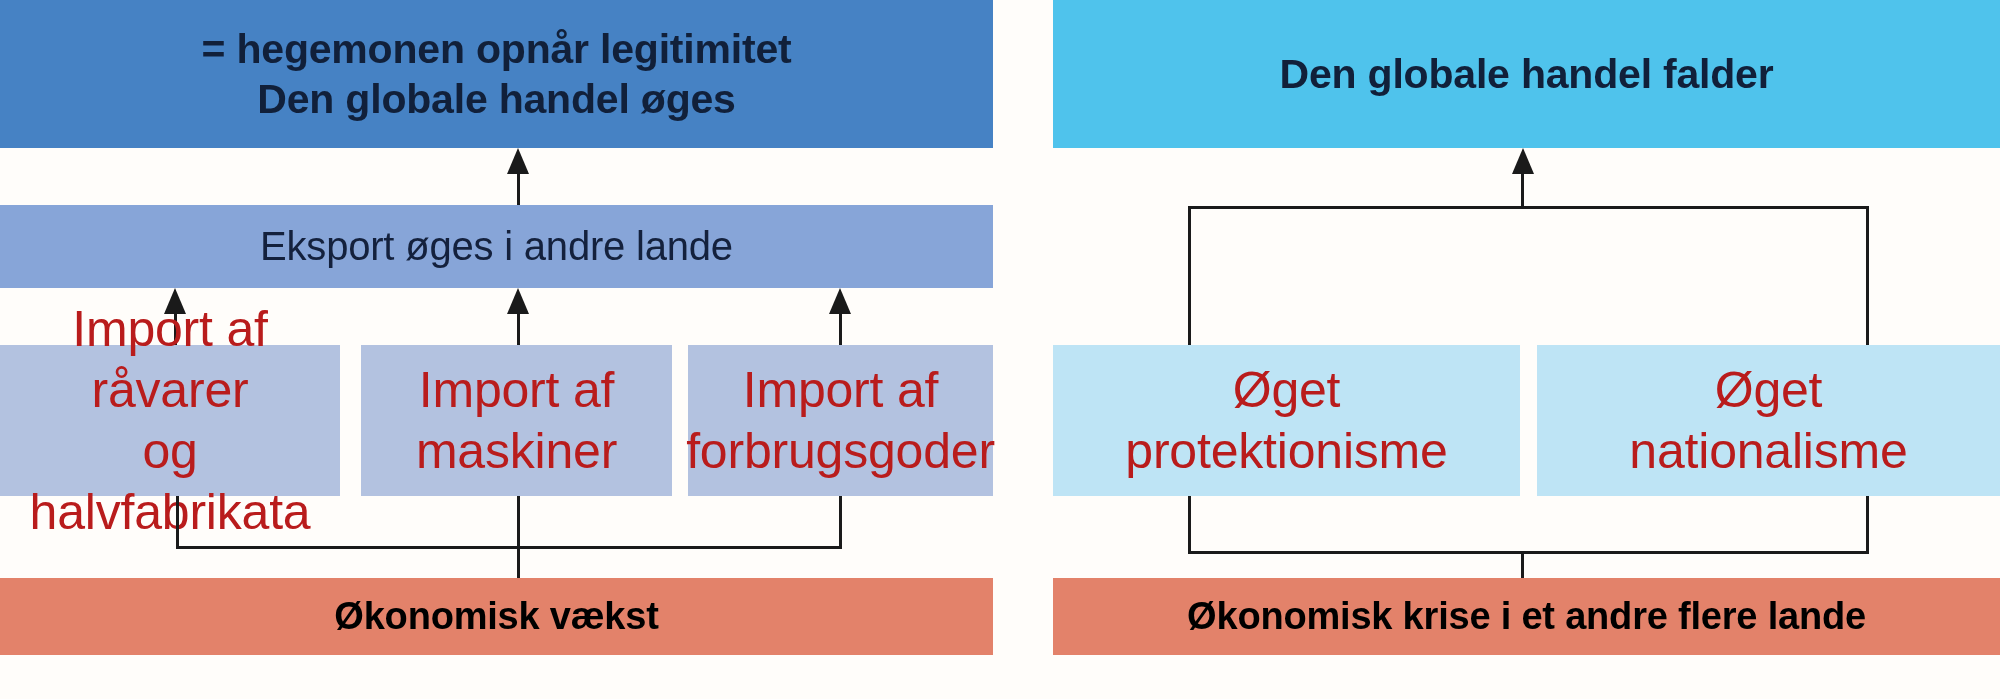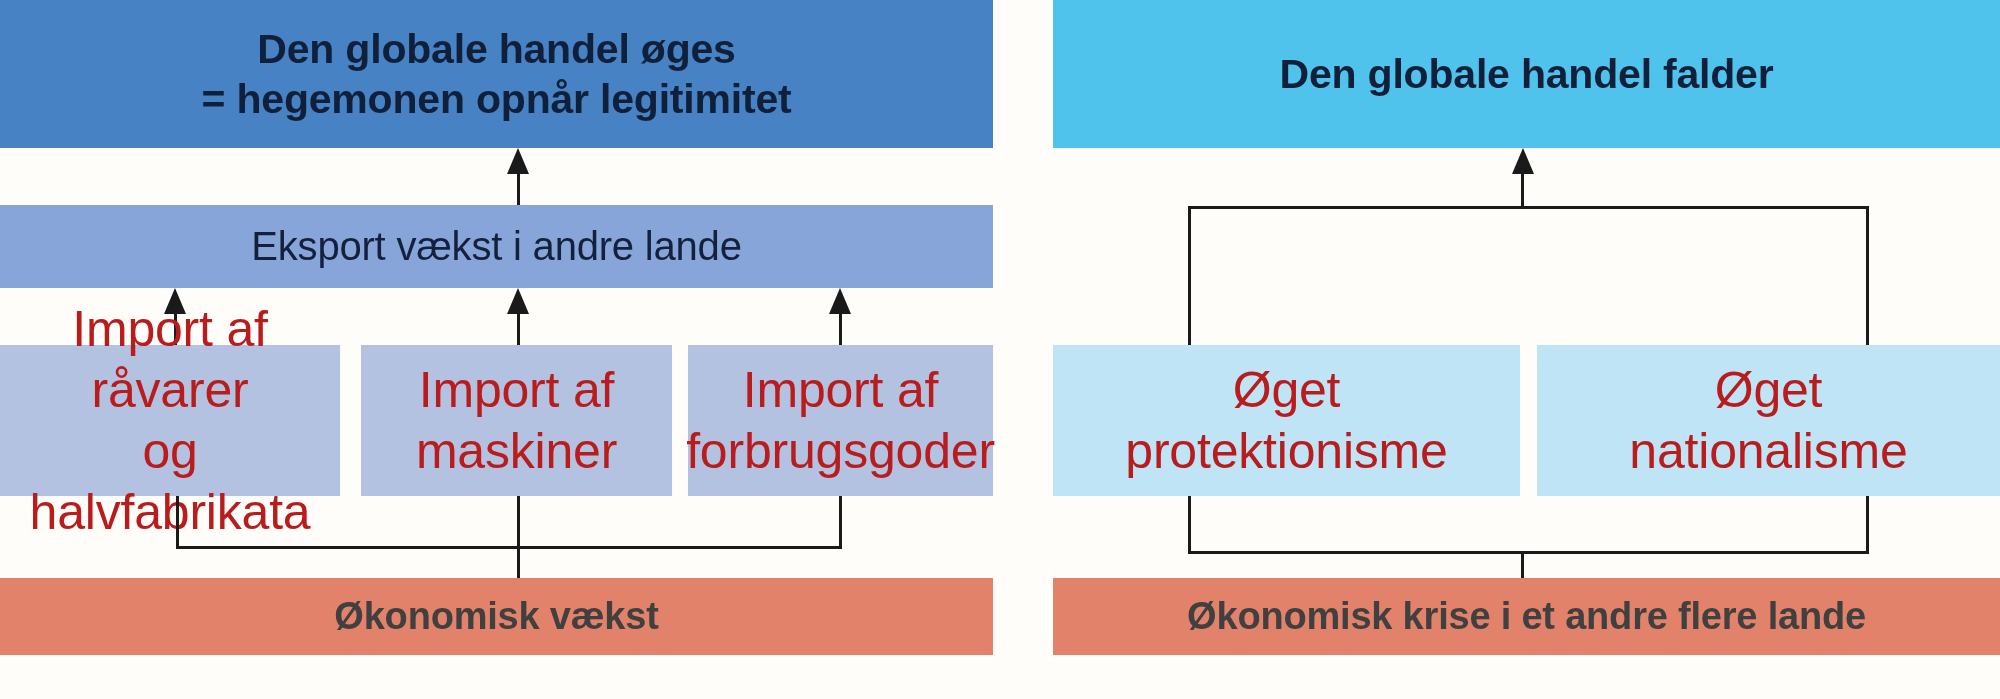--- a/index.html
+++ b/index.html
@@ -34,50 +34,50 @@
     color:#14213d;
   }
   .leaf{
     font-size:50px;
     font-weight:400;
     color:#b91c1c;
   }
   .base{
     font-weight:bold;
     font-size:38px;
-    color:#404040;
+    color:#000000;
   }
   
   .vline{position:absolute;background:#1a1a1a;width:3px;}
   .hline{position:absolute;background:#1a1a1a;height:3px;}
   .arrowhead{
     position:absolute;
     width:0;height:0;
     border-left:11px solid transparent;
     border-right:11px solid transparent;
     border-bottom:26px solid #1a1a1a;
   }
   
   .shade{background-image:linear-gradient(180deg,rgba(255,255,255,0.07),rgba(0,0,0,0.05));}
 </style>
 </head>
 <body>
 
 <div id="stage">
 
   <div class="box hdr shade" style="left:0px;top:0px;width:993px;height:148px;background:#4682C4;flex-direction:column;">
+    <div>= hegemonen opnår legitimitet</div>
     <div>Den globale handel øges</div>
-    <div>= hegemonen opnår legitimitet</div>
   </div>
 
   <div class="vline" style="left:517px;top:172px;height:33px;"></div>
   <div class="arrowhead" style="left:507px;top:148px;"></div>
 
   <div class="box mid shade" style="left:0px;top:205px;width:993px;height:83px;background:#87A5D8;">
-    <span>Eksport vækst i andre lande</span>
+    <span>Eksport øges i andre lande</span>
   </div>
 
   <div class="vline" style="left:174px;top:312px;height:33px;"></div>
   <div class="arrowhead" style="left:164px;top:288px;"></div>
 
   <div class="vline" style="left:517px;top:312px;height:33px;"></div>
   <div class="arrowhead" style="left:507px;top:288px;"></div>
 
   <div class="vline" style="left:839px;top:312px;height:33px;"></div>
   <div class="arrowhead" style="left:829px;top:288px;"></div>

